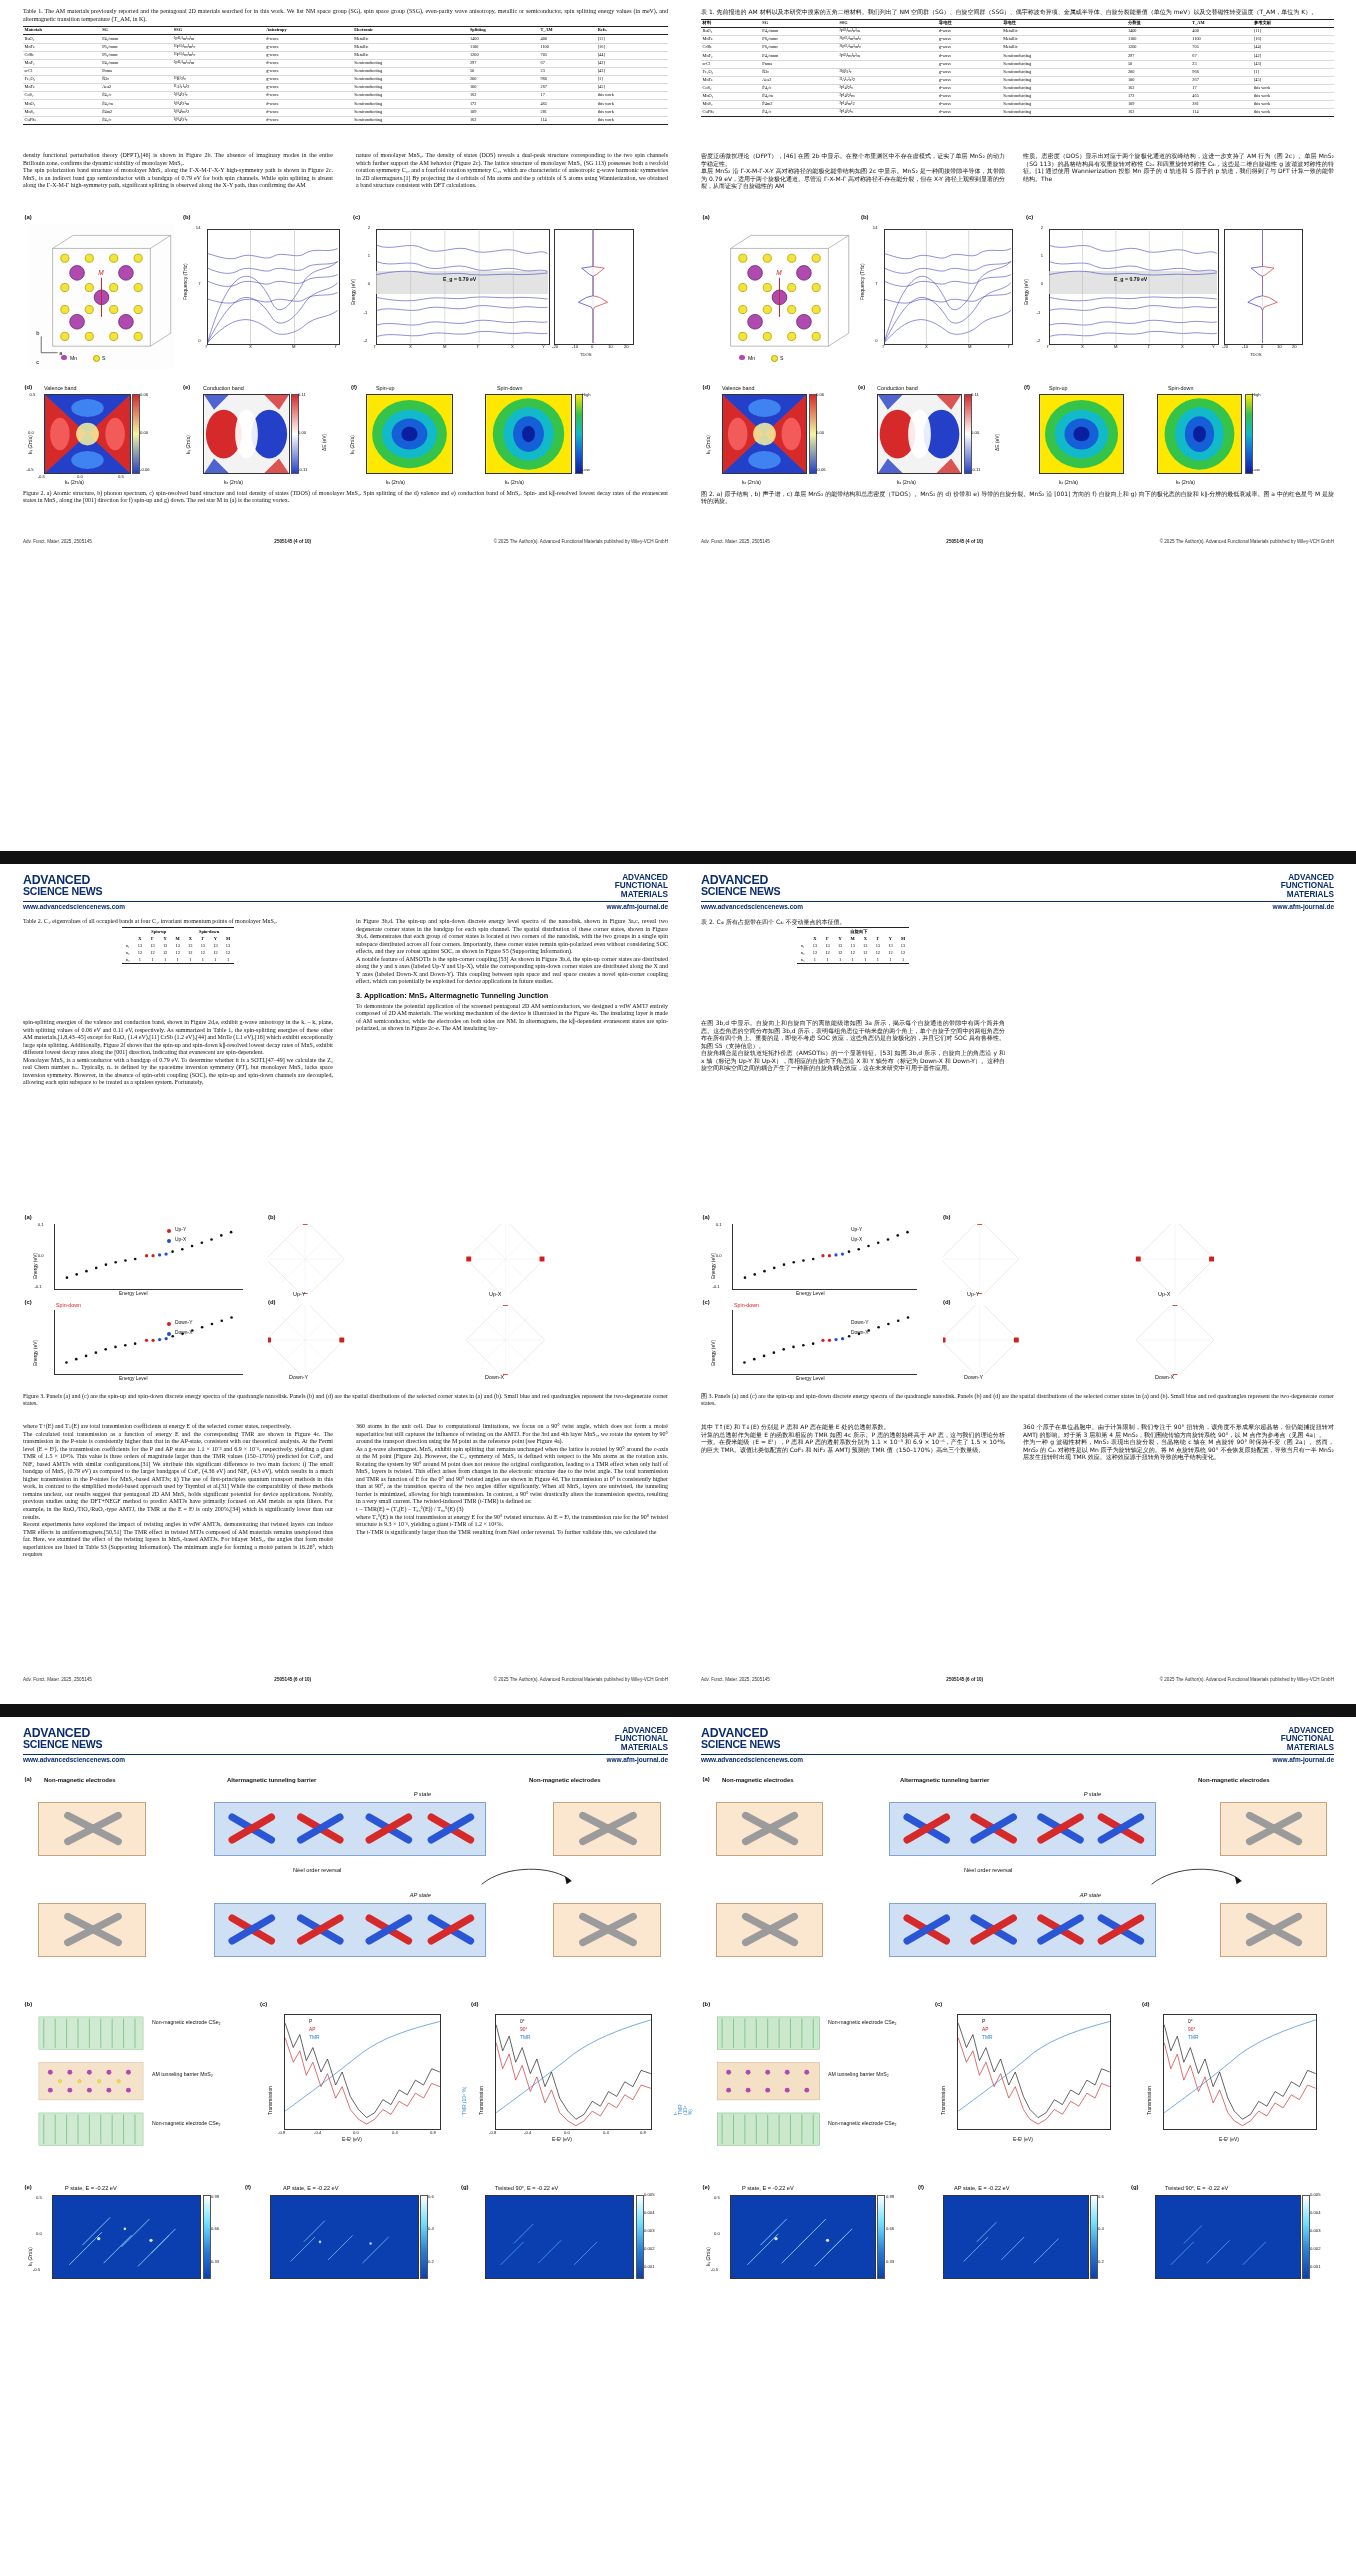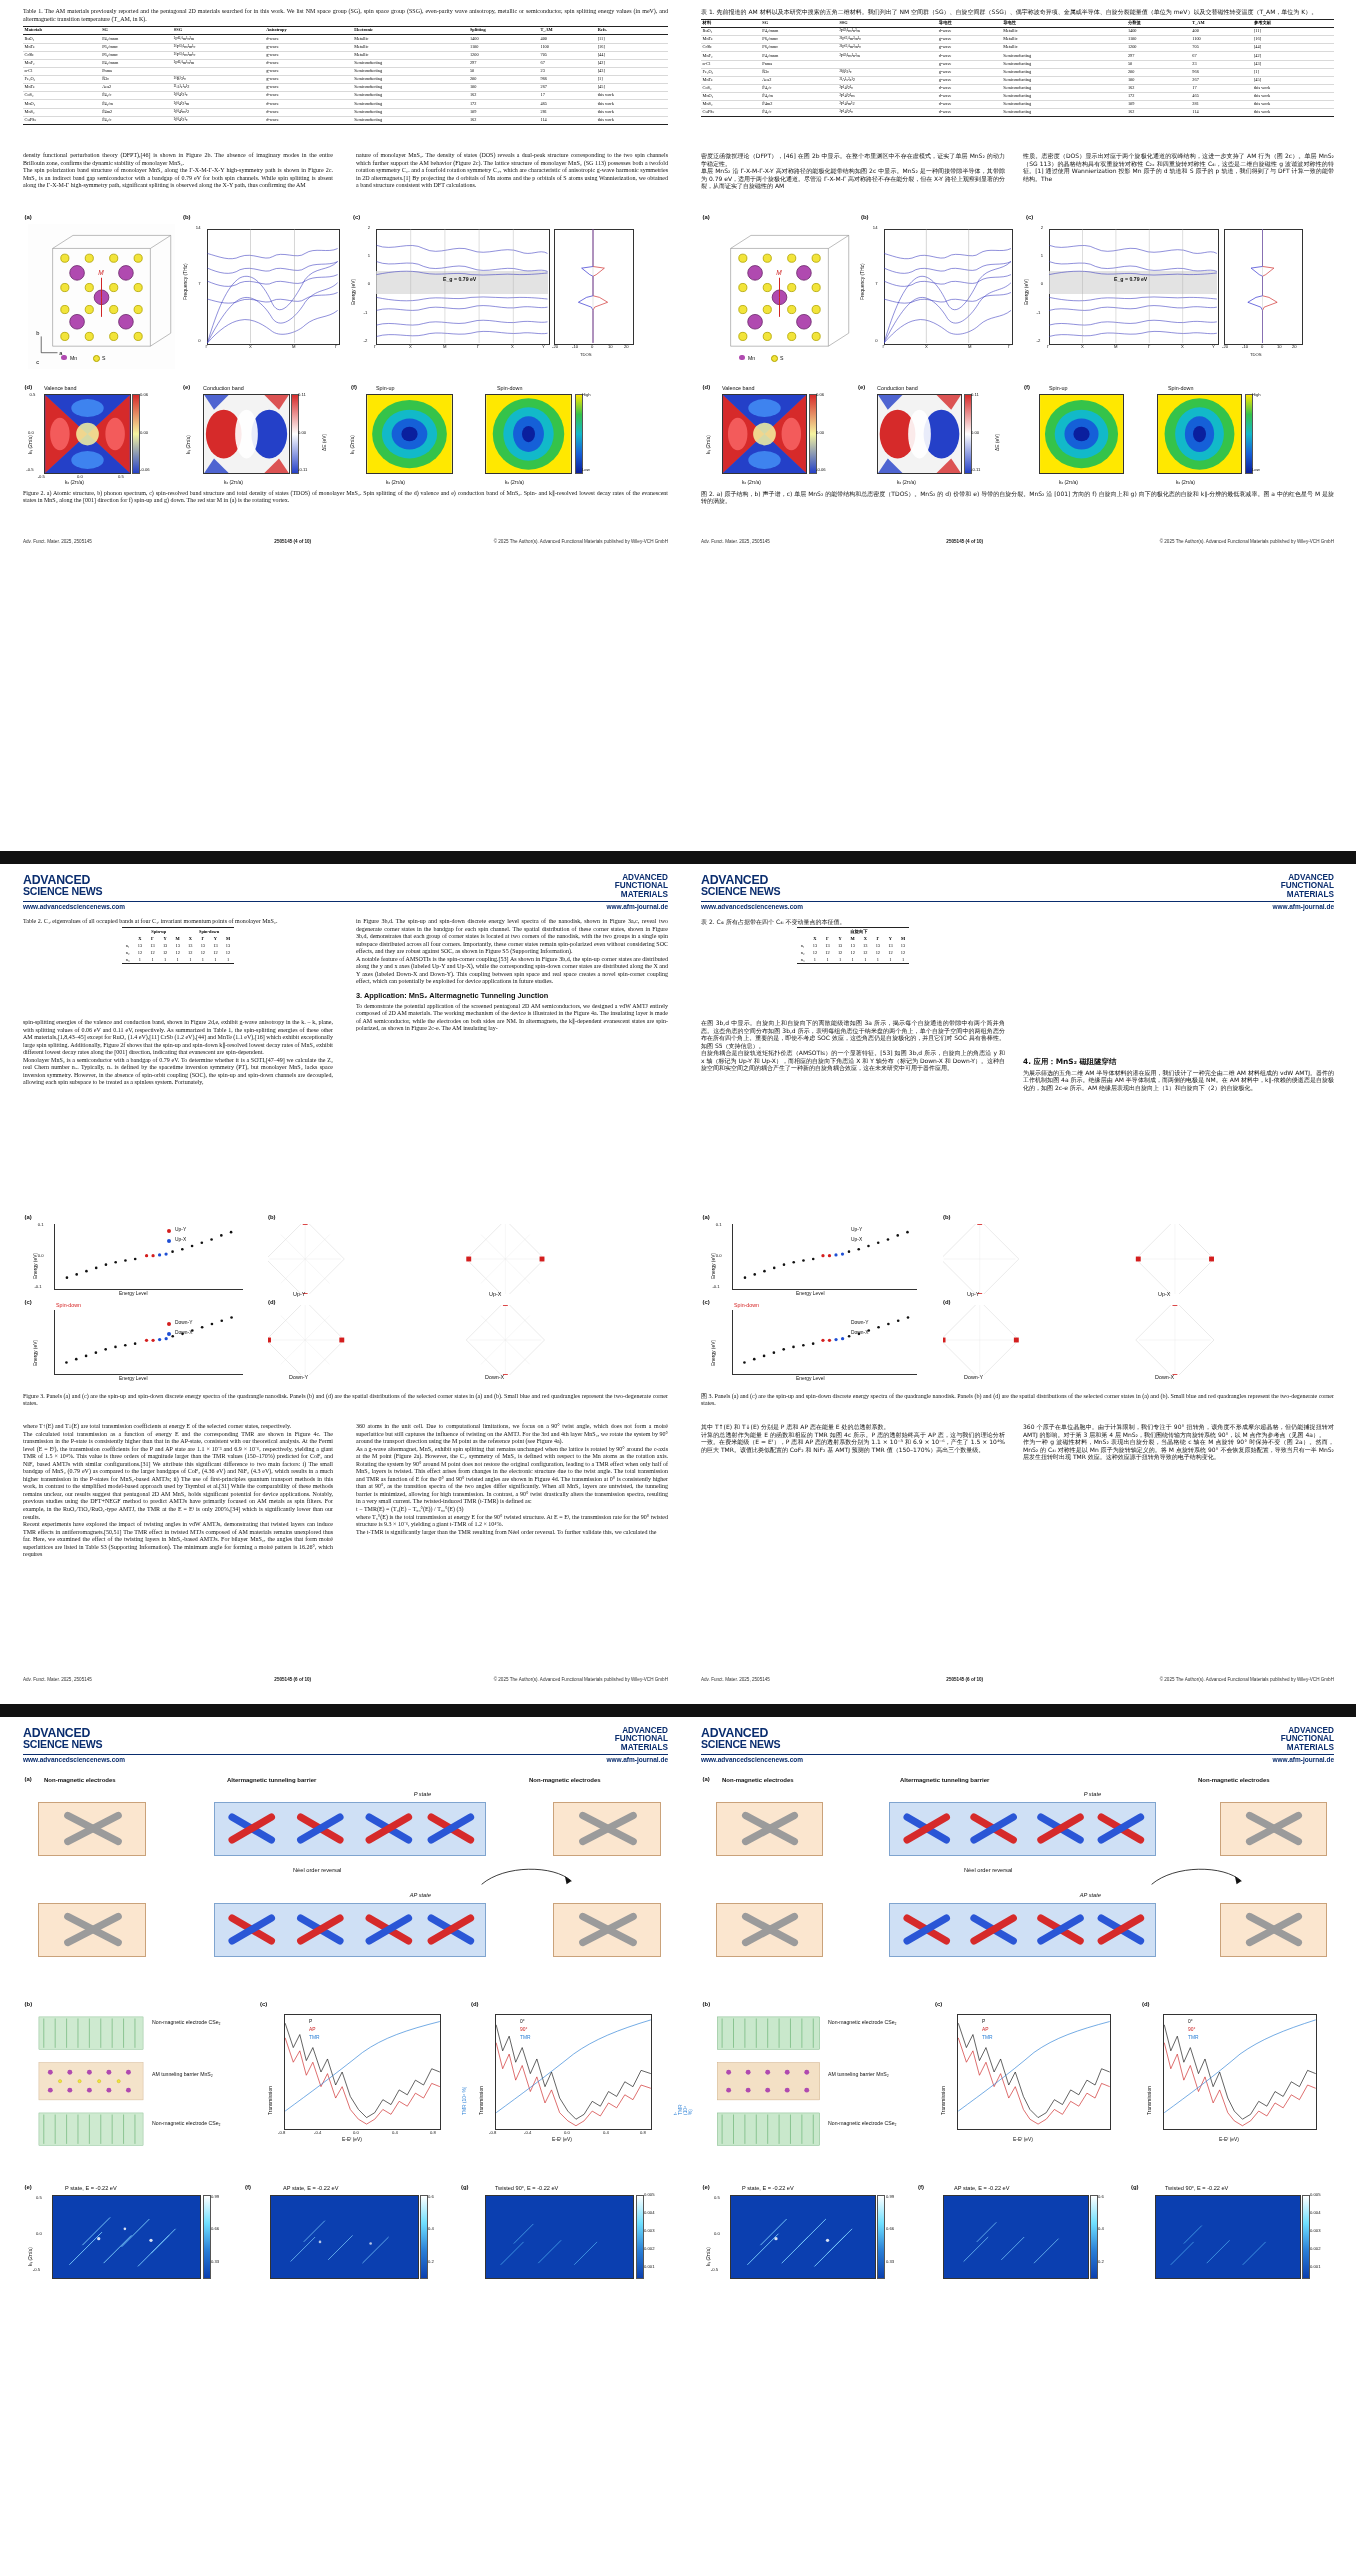--- a/index.html
+++ b/index.html
@@ -911,24 +911,20 @@
     <div class="col body-txt" style="left:23px;top:155px;width:310px;white-space:pre-line;">spin-splitting energies of the valence and conduction band, shown in Figure 2d,e, exhibit g-wave anisotropy in the kₓ – kᵧ plane, with splitting values of 0.06 eV and 0.11 eV, respectively. As summarized in Table 1, the spin-splitting energies of these other AM materials,[1,8,43–45] except for RuO₂ (1.4 eV),[11] CrSb (1.2 eV),[44] and MnTe (1.1 eV),[16] which exhibit exceptionally large spin splitting. Additionally, Figure 2f shows that the spin-up and spin-down k∥-resolved lowest decay rates of MnS₂ exhibit different lowest decay rates along the [001] direction, indicating that evanescent are spin-dependent.
 Monolayer MnS₂ is a semiconductor with a bandgap of 0.79 eV. To determine whether it is a SOTI,[47–49] we calculate the Z₂ real Chern number nᵢᵣ. Typically, nᵢᵣ is defined by the spacetime inversion symmetry (PT), but monolayer MnS₂ lacks space inversion symmetry. However, in the absence of spin-orbit coupling (SOC), the spin-up and spin-down channels are decoupled, allowing each spin subspace to be treated as a spinless system. Fortunately,</div>
     <div class="col body-txt" style="left:356px;top:54px;width:312px;">
       <div style="white-space:pre-line;">in Figure 3b,d. The spin-up and spin-down discrete energy level spectra of the nanodisk, shown in Figure 3a,c, reveal two degenerate corner states in the bandgap for each spin channel. The spatial distribution of these corner states, shown in Figure 3b,d, demonstrates that each group of corner states is located at two corners of the nanodisk, with the two groups in a single spin subspace distributed across all four corners. Importantly, these corner states remain spin-polarized even without considering SOC effects, and they are robust against SOC, as shown in Figure S5 (Supporting Information).
 A notable feature of AMSOTIs is the spin-corner coupling.[53] As shown in Figure 3b,d, the spin-up corner states are distributed along the y and x axes (labeled Up-Y and Up-X), while the corresponding spin-down corner states are distributed along the X and Y axes (labeled Down-X and Down-Y). This coupling between spin space and real space creates a novel spin-corner coupling effect, which can potentially be exploited for device applications in future studies.</div>
       <div class="sec-h">3. Application: MnS₂ Altermagnetic Tunneling Junction</div>
       <div style="white-space:pre-line;">To demonstrate the potential application of the screened pentagonal 2D AM semiconductors, we designed a vdW AMTJ entirely composed of 2D AM materials. The working mechanism of the device is illustrated in the Figure 4a. The insulating layer is made of AM semiconductor, while the electrodes on both sides are NM. In altermagnets, the k∥-dependent evanescent states are spin-polarized, as shown in Figure 2c-e. The AM insulating lay-</div>
     </div>
     <div class="col body-txt cn" style="left:701px;top:155px;width:304px;white-space:pre-line;">在图 3b,d 中显示。自旋向上和自旋向下的离散能级谱如图 3a 所示，揭示每个自旋通道的带隙中有两个简并角态。这些角态的空间分布如图 3b,d 所示，表明每组角态位于纳米盘的两个角上，单个自旋子空间中的两组角态分布在所有四个角上。重要的是，即使不考虑 SOC 效应，这些角态仍是自旋极化的，并且它们对 SOC 具有鲁棒性。如图 S5（支持信息）。
 自旋角耦合是自旋轨道矩拓扑价态（AMSOTIs）的一个显著特征。[53] 如图 3b,d 所示，自旋向上的角态沿 y 和 x 轴（标记为 Up-Y 和 Up-X），而相应的自旋向下角态沿 X 和 Y 轴分布（标记为 Down-X 和 Down-Y）。这种自旋空间和实空间之间的耦合产生了一种新的自旋角耦合效应，这在未来研究中可用于器件应用。</div>
-    <div class="col body-txt cn" style="left:1023px;top:54px;width:311px;">
-      <div class="sec-h cn" style="margin-top:139px;">4. 应用：MnS₂ 磁阻隧穿结</div>
-      <div style="white-space:pre-line;">为展示筛选的五角二维 AM 半导体材料的潜在应用，我们设计了一种完全由二维 AM 材料组成的 vdW AMTJ。器件的工作机制如图 4a 所示。绝缘层由 AM 半导体制成，而两侧的电极是 NM。在 AM 材料中，k∥-依赖的倏逝态是自旋极化的，如图 2c-e 所示。AM 绝缘层表现出自旋向上（1）和自旋向下（2）的自旋极化。</div>
-    </div>
 
     <div class="figbox" style="left:23px;top:350px;width:645px;height:176px;position:absolute;">
       <div class="lbl" style="left:1.6px;top:0;">(a)</div>
       <div class="lbl" style="left:245px;top:0;">(b)</div>
       <div class="lbl" style="left:1.6px;top:85px;">(c)</div>
       <div class="lbl" style="left:245px;top:85px;">(d)</div>
 
       <div style="position:absolute;left:31px;top:9.8px;width:188px;height:65px;border-left:0.7px solid #333;border-bottom:0.7px solid #333;">
         <svg width="188" height="65" viewBox="0 0 230 80">
           <g fill="#111">

